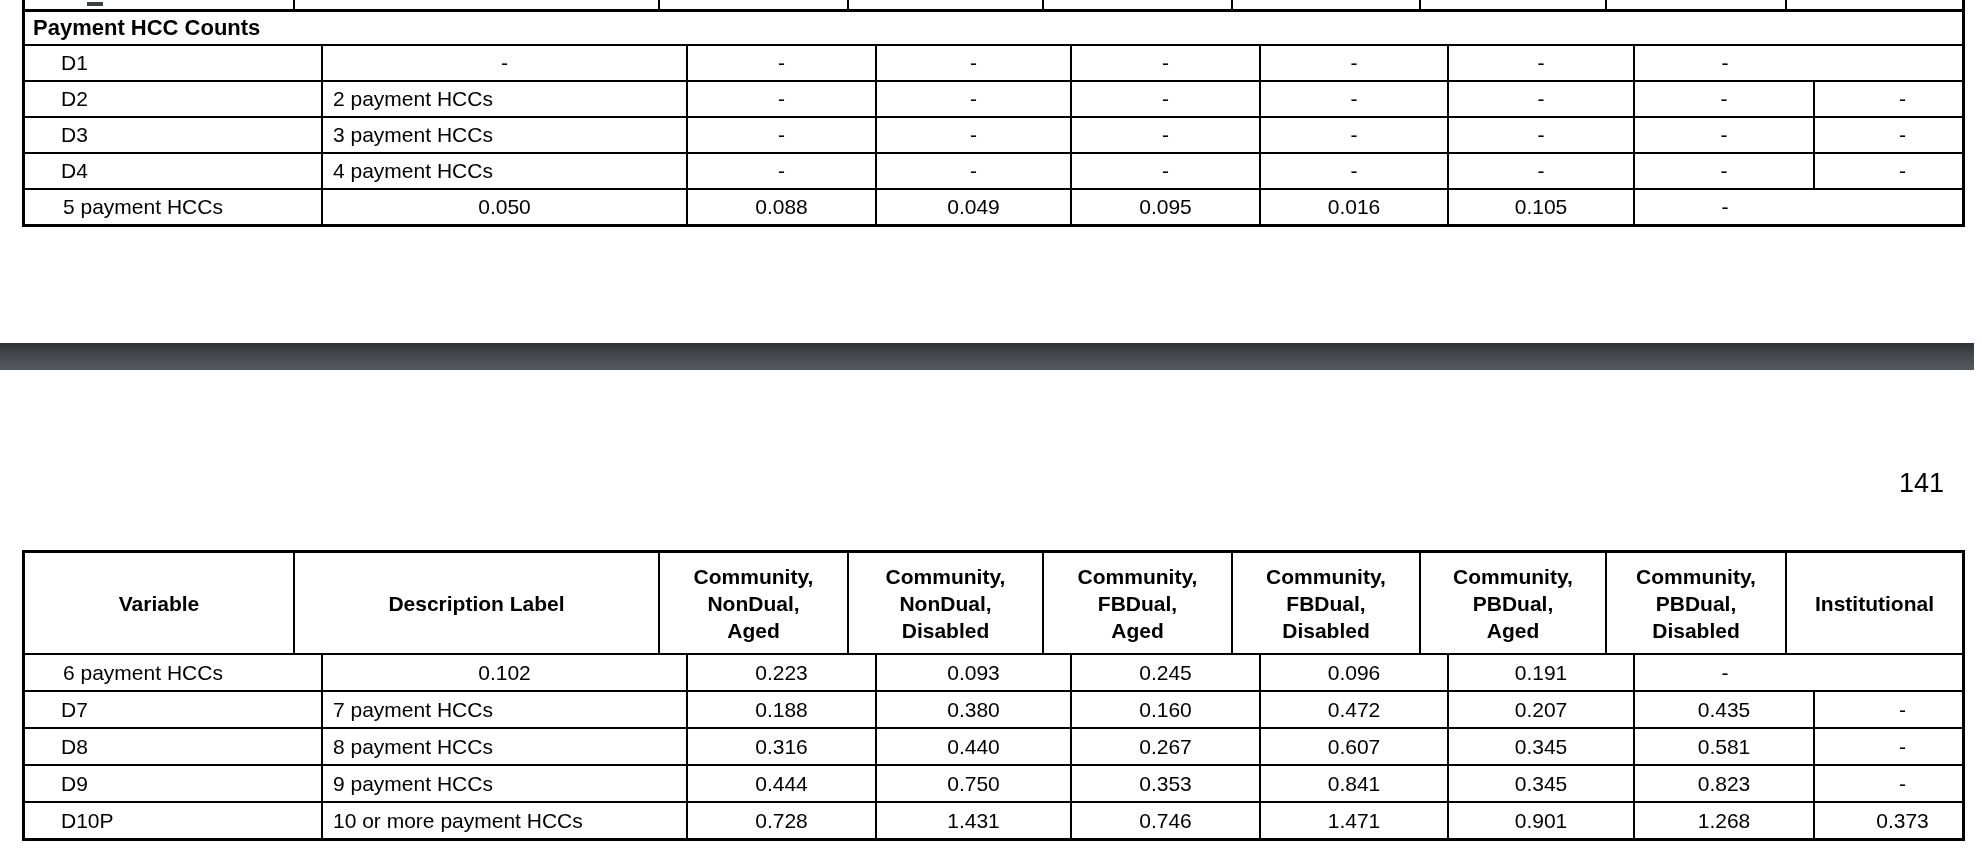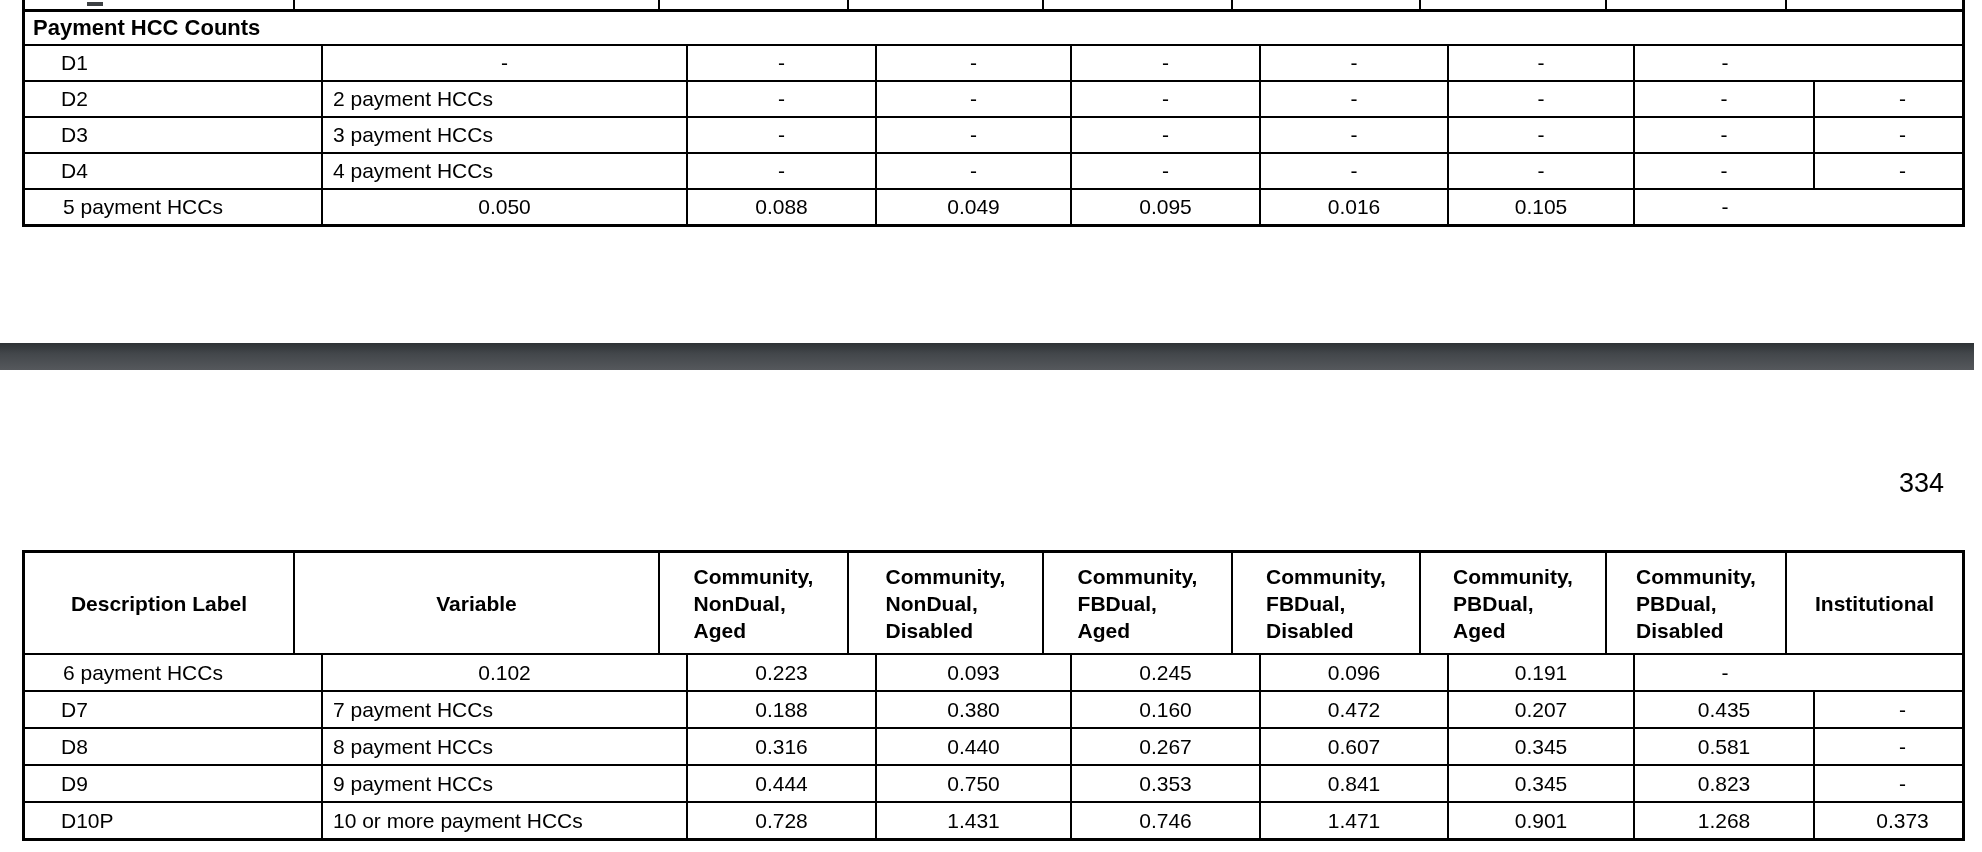--- a/index.html
+++ b/index.html
@@ -45,21 +45,21 @@
     border-right:none; height:100%; padding-left:8px;
     font-weight:bold; font-size:22px; display:flex; align-items:center;
   }
 
   .datarow { height:36px;padding-left:28px; }
   .top-table .datarow:last-child { height:34px; }
 
   
   .headrow { height:102px; }
   .hc {
-    justify-content:center; font-weight:bold;
+    justify-content:center; text-align:center; font-weight:bold;
     white-space:pre-line; line-height:27px; font-size:21px;
   }
   .bottom-table .datarow { height:37px; }
   .bottom-table .datarow:last-child { height:35px; }
 
   
   .divider {
     position:absolute; left:0; top:343px; width:1982px; height:27px;
     background:linear-gradient(180deg,#2e3235 0%,#43474b 40%,#55585c 100%);
   }
@@ -149,27 +149,27 @@
       <div class="c cn">0.049</div>
       <div class="c cn">0.095</div>
       <div class="c cn">0.016</div>
       <div class="c cn">0.105</div>
       <div class="c cn">-</div>
     </div>
   </div>
 
   <div class="divider"></div>
 
-  <div class="pageno">334</div>
+  <div class="pageno">141</div>
 
   <div class="dtable bottom-table">
 
     <div class="trow headrow">
+      <div class="c hc">Variable</div>
       <div class="c hc">Description Label</div>
-      <div class="c hc">Variable</div>
       <div class="c hc">Community,
 NonDual,
 Aged</div>
       <div class="c hc">Community,
 NonDual,
 Disabled</div>
       <div class="c hc">Community,
 FBDual,
 Aged</div>
       <div class="c hc">Community,

